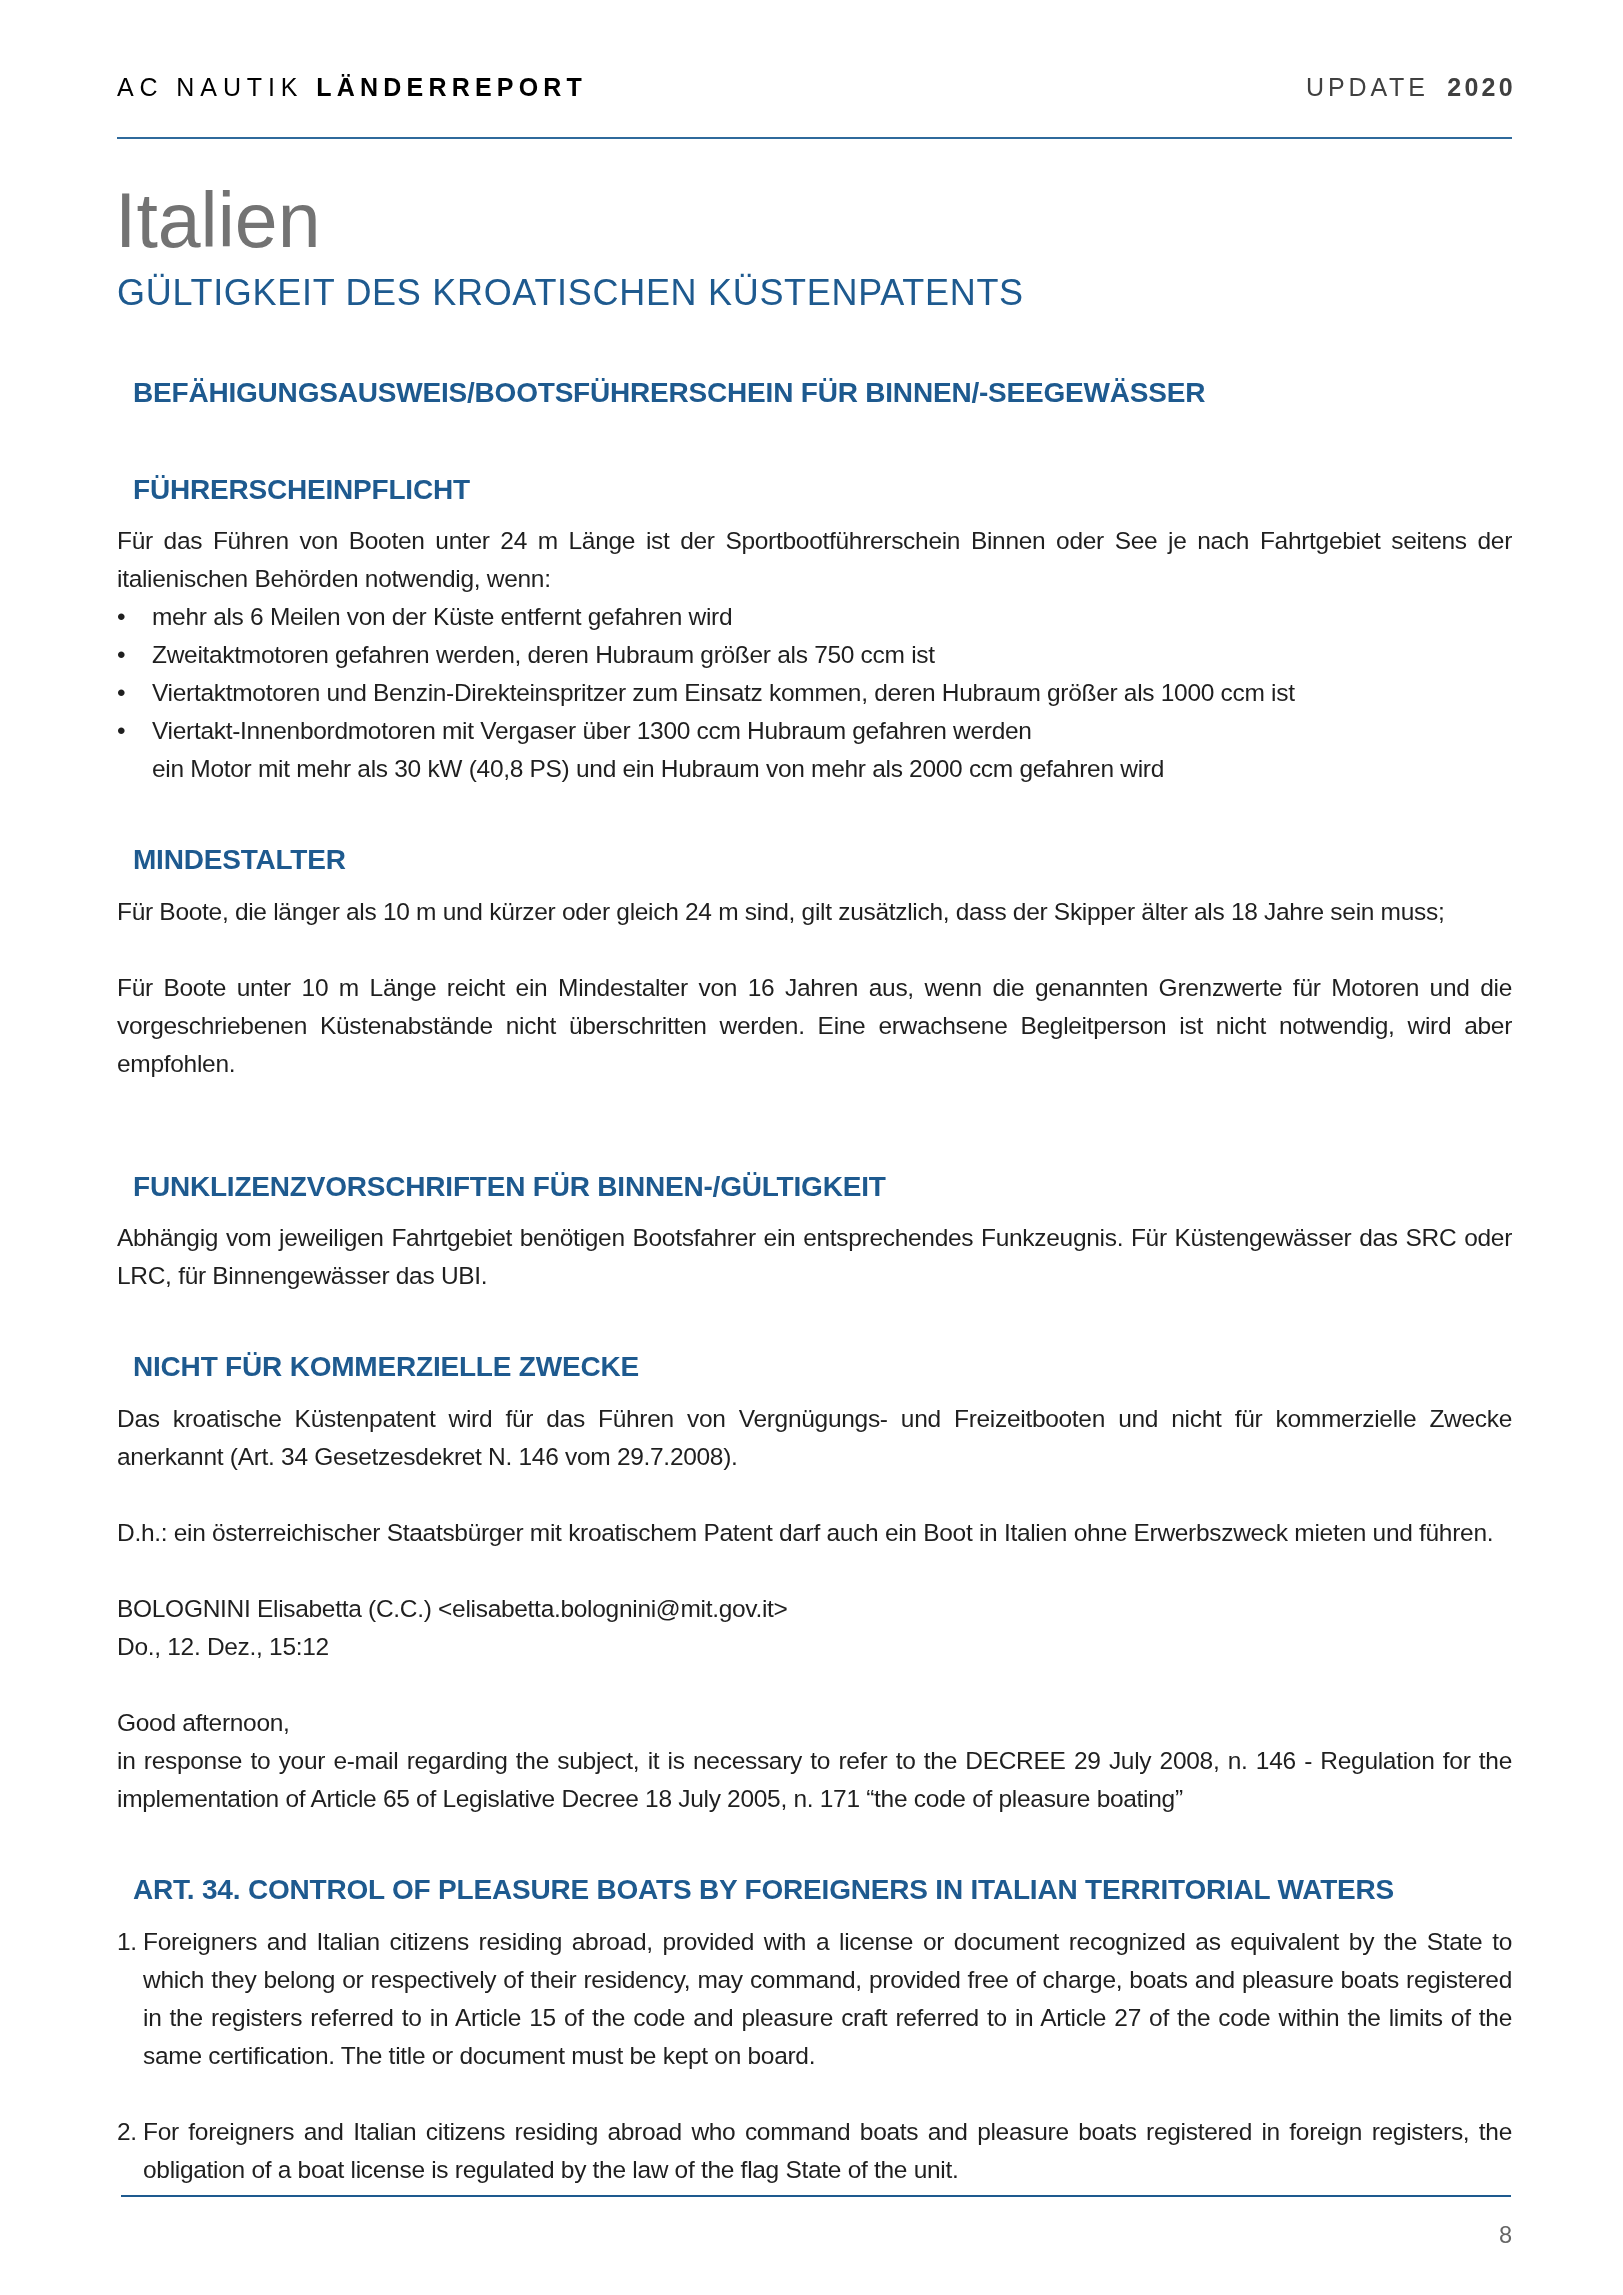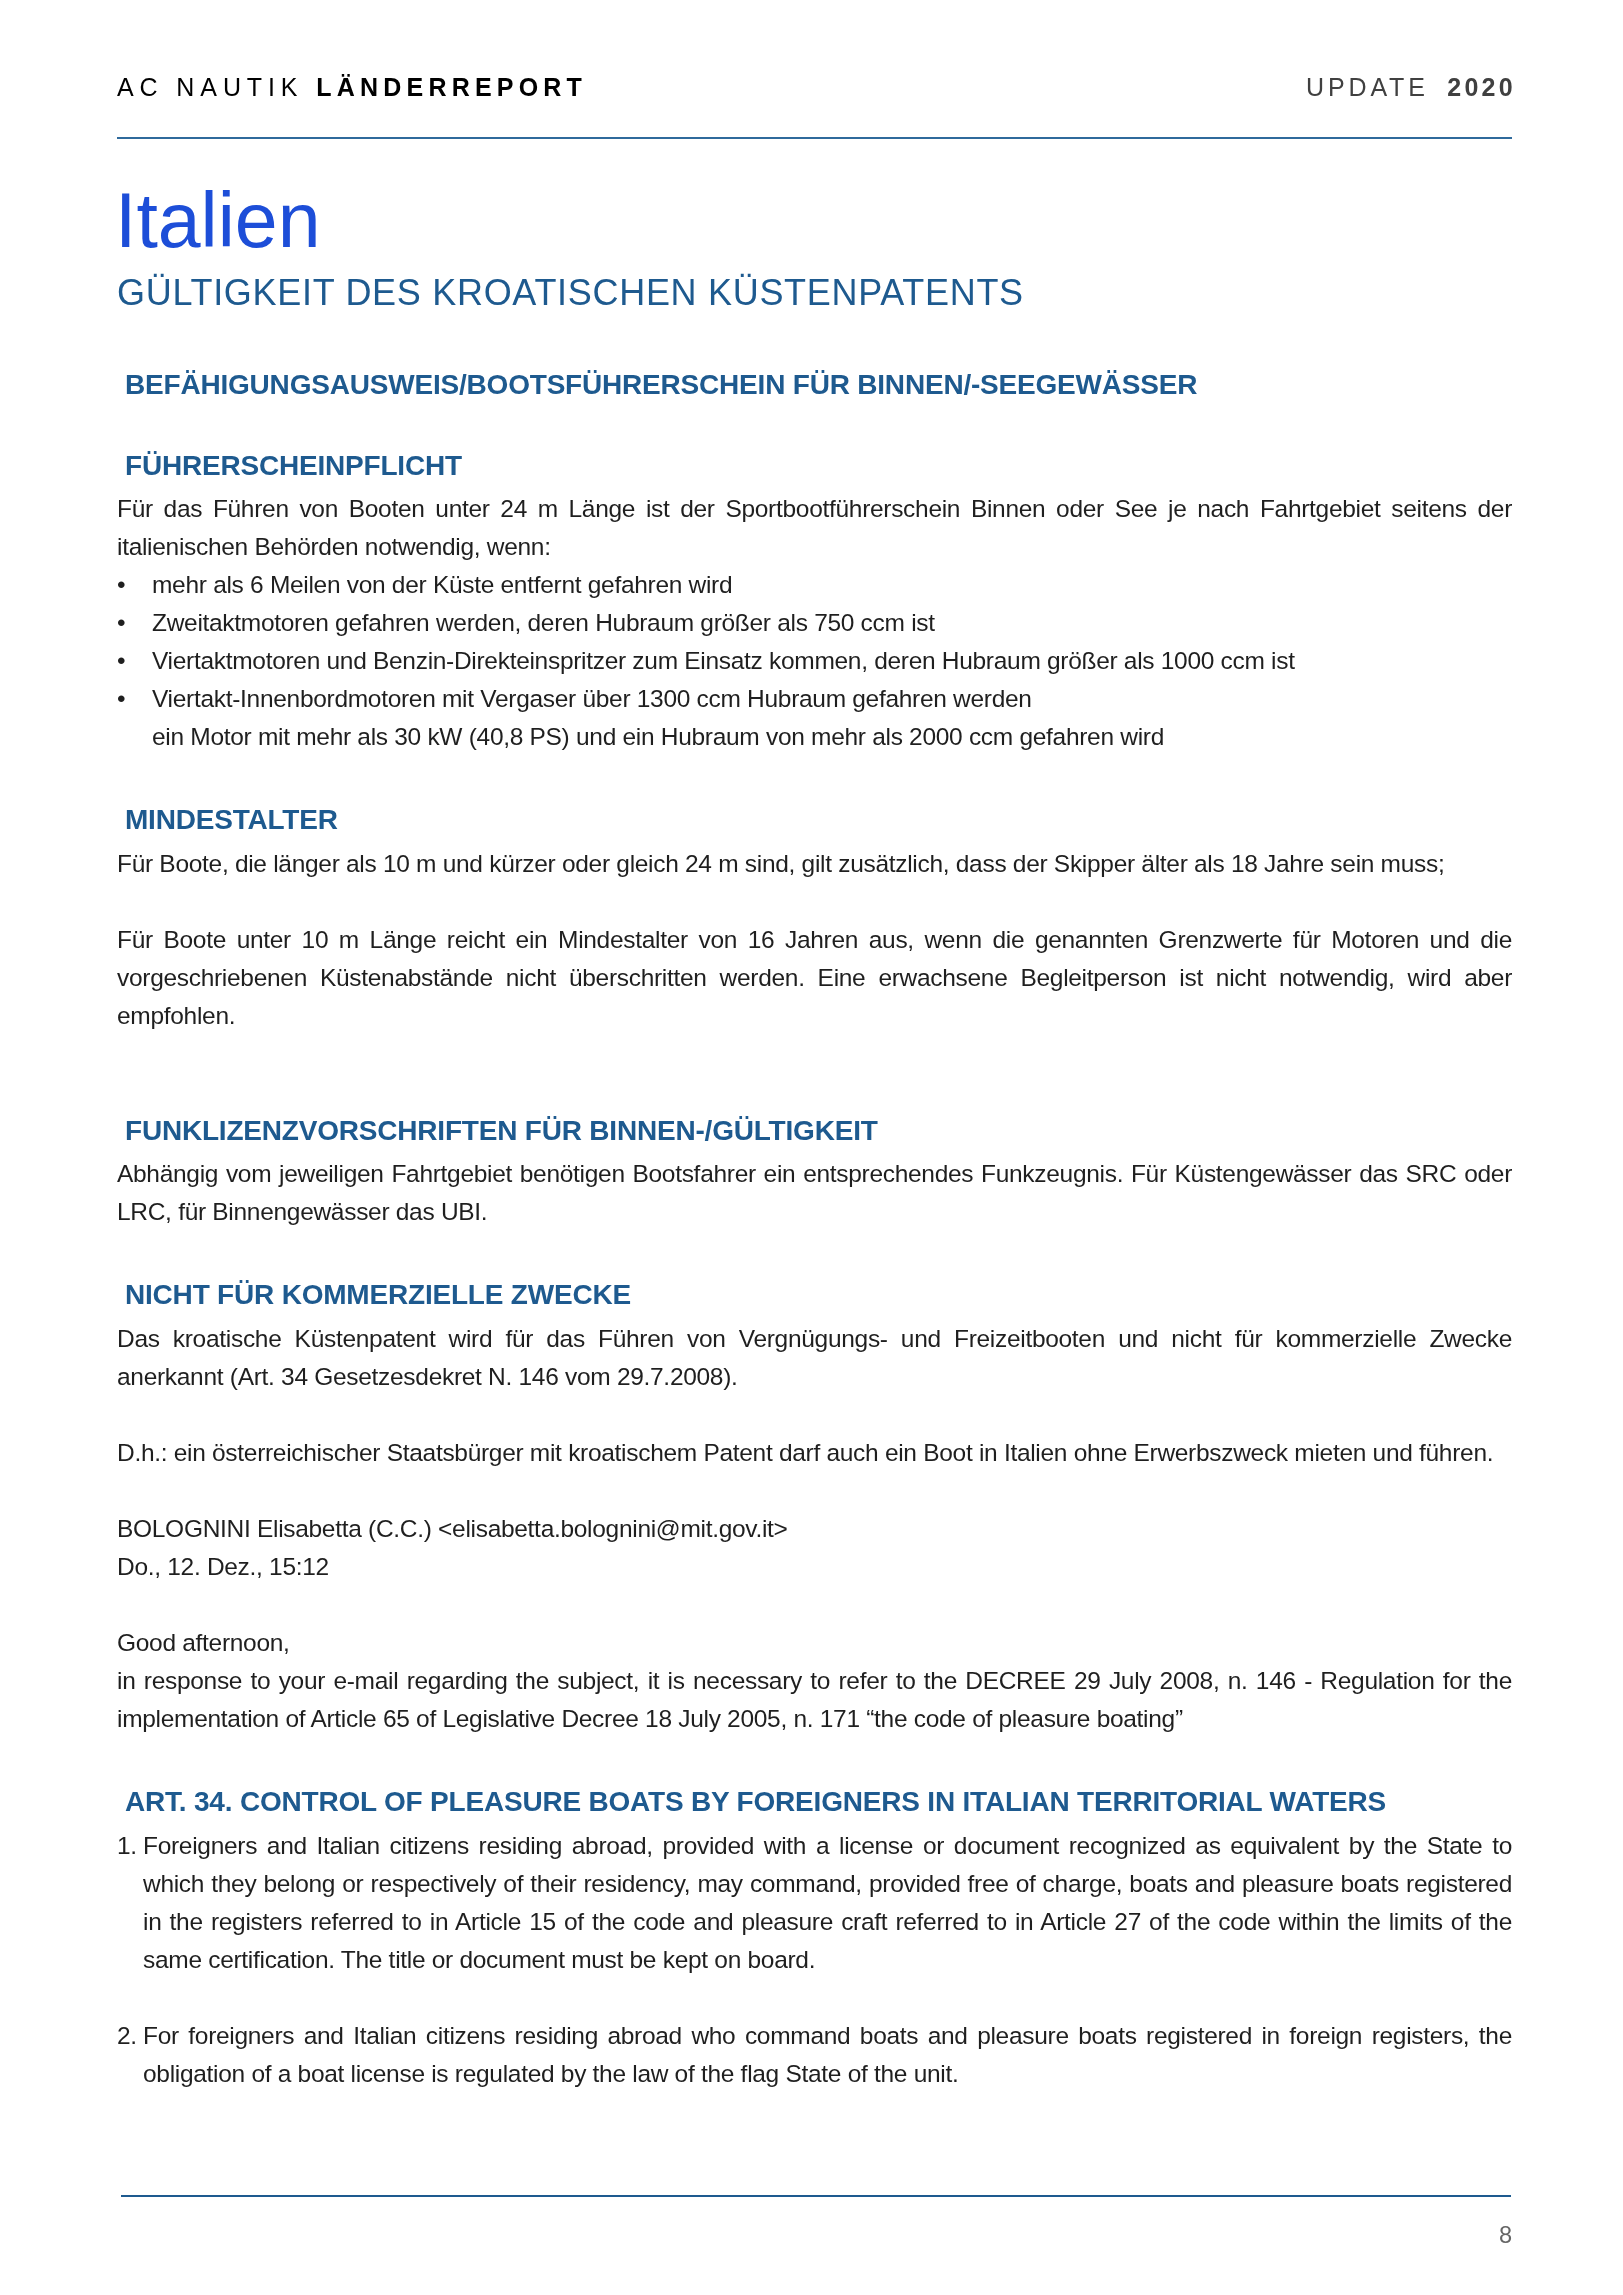--- a/index.html
+++ b/index.html
@@ -6,25 +6,25 @@
   body { width: 1623px; height: 2295px; position: relative; overflow: hidden;
          font-family: "Liberation Sans", sans-serif; color: #1f1f1f; }
 
   .header-left { position: absolute; left: 117px; top: 73px; font-size: 25px; letter-spacing: 5.9px; color: #000000; }
   .header-left .light { font-weight: 400; }
   .header-left .bold { font-weight: 700; letter-spacing: 5.2px; }
   .header-right { position: absolute; right: 107px; top: 73px; font-size: 25px; letter-spacing: 3.9px; color: #404040; }
   .header-right .bold { font-weight: 700; letter-spacing: 3.3px; margin-left: 18.3px; }
   .rule-top { position: absolute; left: 117px; top: 137px; width: 1395px; height: 2px; background: #2f6a9c; }
 
-  .title { position: absolute; left: 115px; top: 182px; font-size: 77px; font-weight: 300; color: #1d4ed8; line-height: 1; letter-spacing: 0px; }
+  .title { position: absolute; left: 115px; top: 182px; font-size: 77px; font-weight: 300; color: #737373; line-height: 1; letter-spacing: 0px; }
   .subtitle { position: absolute; left: 117px; top: 275px; font-size: 36px; color: #1e5a8f; line-height: 1; letter-spacing: 0.7px; text-align: center; }
 
   .content { position: absolute; left: 117px; top: 360px; width: 1395px; }
-  .h2 { font-size: 28px; font-weight: 700; color: #1e5a8f; line-height: 1.2; margin: 8px; letter-spacing: -0.2px; }
+  .h2 { font-size: 28px; font-weight: 700; color: #1e5a8f; line-height: 1.2; margin: 16px; letter-spacing: -0.2px; }
   .p { font-size: 24.5px; line-height: 38px; margin: 0; text-align: justify; letter-spacing: -0.3px; }
   .bullets { list-style: none; margin: 0; padding: 0; }
   .bullets li { position: relative; padding-left: 35px; font-size: 24.5px; line-height: 38px; letter-spacing: -0.3px; }
   .bullets li .dot { position: absolute; left: 0; top: 0; }
   .continuation { padding-left: 35px; font-size: 24.5px; line-height: 38px; letter-spacing: -0.3px; }
   .olist { list-style: none; margin: 0; padding: 0; }
   .olist li { position: relative; padding-left: 26px; font-size: 24.5px; line-height: 38px; text-align: justify; letter-spacing: -0.3px; }
   .olist li .num { position: absolute; left: 0; top: 0; }
 
   .rule-bottom { position: absolute; left: 121px; top: 2195px; width: 1390px; height: 2px; background: #1e5a8f; }

